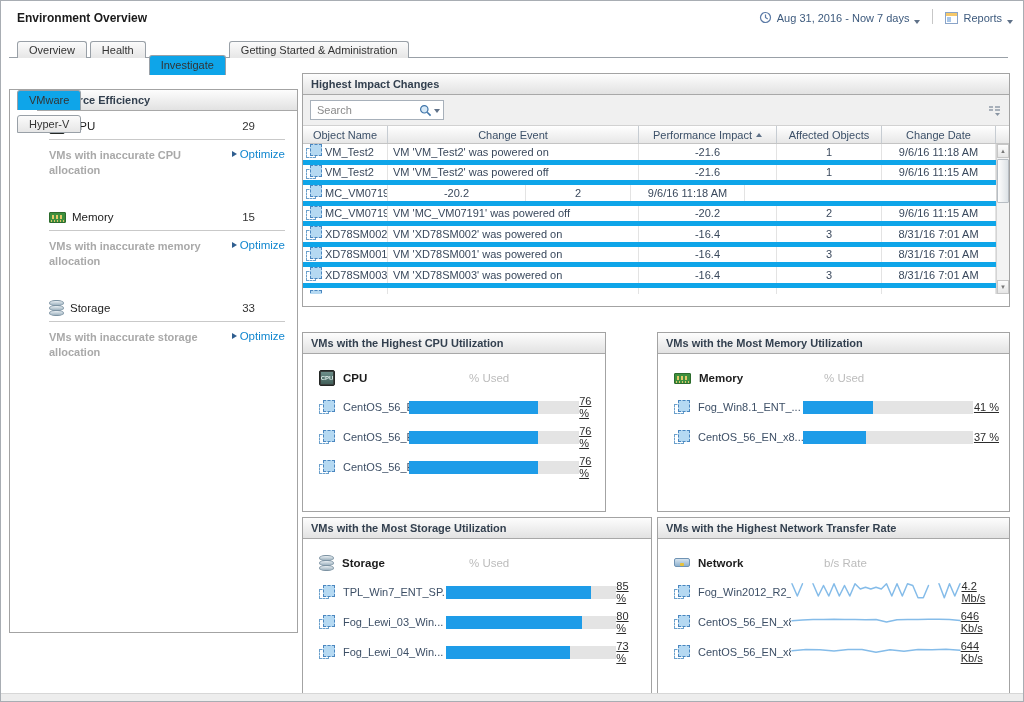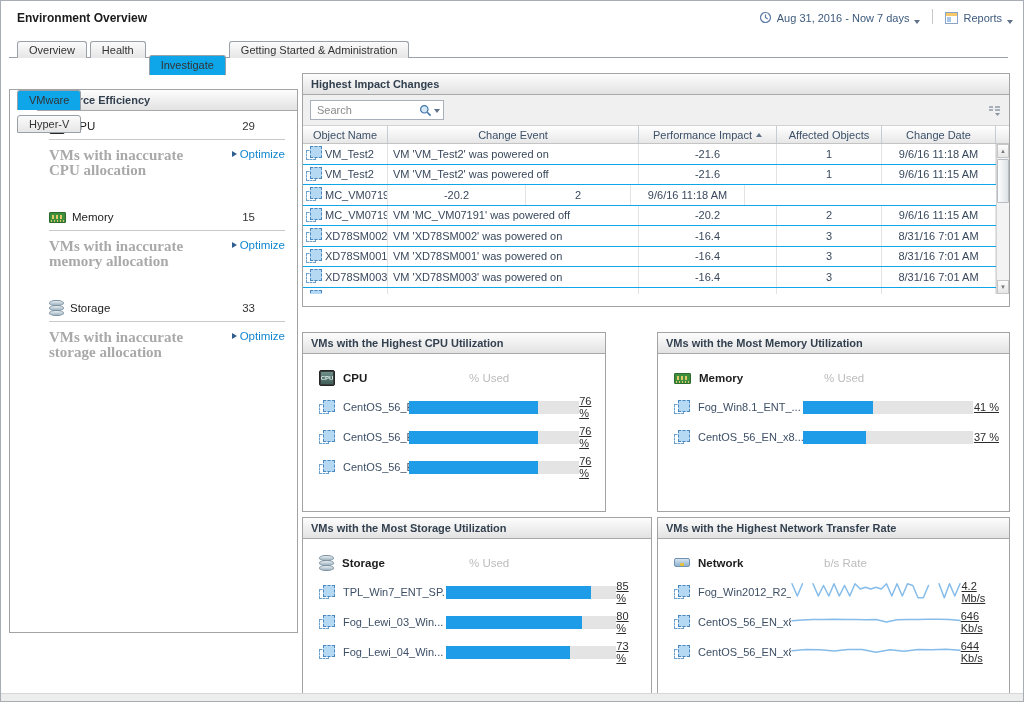--- a/index.html
+++ b/index.html
@@ -33,38 +33,38 @@
   .panel-header{height:20px;line-height:20px;padding-left:8px;font-weight:bold;font-size:11px;color:#33404f;
     background:linear-gradient(#fdfdfd,#e2e2e2);border-bottom:1px solid #a8a8a8;}
 
   
   .re-group{padding:0 12px;margin-top:2px;}
   .re-metric-row{display:flex;align-items:center;height:26px;position:relative;}
   .re-metric-label{margin-left:6px;font-size:11.5px;color:#222;}
   .re-metric-value{position:absolute;right:30px;font-size:11.5px;color:#333;}
   .re-divider{border-top:1px solid #c9c9c9;margin:0 12px;}
   .re-note-row{display:flex;align-items:flex-start;padding:8px 12px 0 12px;margin-bottom:26px;}
-  .re-note{width:168px;color:#a9a9a9;font-weight:bold;font-size:15px;line-height:15px;font-family:Liberation Serif, serif;}
+  .re-note{width:168px;color:#a9a9a9;font-weight:bold;font-size:11px;line-height:15px;}
   .re-action{margin-left:auto;display:flex;align-items:center;gap:3px;color:#1287cf;font-size:11.5px;cursor:pointer;}
   .tri-right{width:0;height:0;border-top:3.5px solid transparent;border-bottom:3.5px solid transparent;border-left:5px solid #2f5e8f;}
 
   
   .toolbar{height:30px;background:#f0f0f0;display:flex;align-items:center;padding:0 7px;border-bottom:1px solid #d2d2d2;}
   .search-box{width:134px;height:20px;background:#fff;border:1px solid #a7b0ba;display:flex;align-items:center;padding:0 3px 0 4px;box-sizing:border-box;}
   .search-box input{flex:1;min-width:0;border:none;outline:none;font-family:inherit;font-size:11px;color:#444;background:transparent;}
   .search-box input::placeholder{color:#8a8a8a;}
   .grid-header{display:flex;height:17px;background:linear-gradient(#ffffff,#e7e7e7);border-bottom:1px solid #c4c4c4;
     color:#3c5068;align-items:center;}
   .grid-header .cell{display:flex;align-items:center;justify-content:center;gap:4px;height:100%;
     border-right:1px solid #c6ccd2;box-sizing:border-box;overflow:hidden;white-space:nowrap;}
   .grid-header .stub{width:13px;border-right:none;}
   .sort-asc{width:0;height:0;border-left:3.5px solid transparent;border-right:3.5px solid transparent;border-bottom:4px solid #5f7188;}
   .c0{width:85px;} .c1{width:251px;} .c2{width:138px;} .c3{width:105px;} .c4{width:114px;}
   .rows-viewport{height:150px;overflow:hidden;margin-right:13px;position:relative;}
-  .grid-row{display:flex;height:20.5px;align-items:center;border-bottom:1px solid #0ea5e9;color:#39485c;box-sizing:border-box;}
+  .grid-row{display:flex;height:20.5px;align-items:center;border-bottom:5px solid #0ea5e9;color:#39485c;box-sizing:border-box;}
   .grid-row .cell{height:100%;display:flex;align-items:center;border-right:1px solid #e3e3e3;box-sizing:border-box;overflow:hidden;white-space:nowrap;}
   .grid-row .cell.center{justify-content:center;}
   .grid-row .cell.c0{padding-left:3px;gap:3px;}
   .grid-row .cell.c1{padding-left:5px;}
   .grid-row.partial{border-bottom:none;}
   .vscroll{position:absolute;top:18px;right:0;width:13px;height:150px;background:#f3f3f3;border-left:1px solid #d4d4d4;box-sizing:border-box;}
   .vs-btn{height:14px;background:linear-gradient(#fdfdfd,#e6e6e6);border:1px solid #c6c6c6;box-sizing:border-box;
     font-size:6px;color:#777;display:flex;align-items:center;justify-content:center;}
   .vs-btn.down{position:absolute;bottom:0;left:0;right:0;}
   .vs-thumb{position:absolute;top:15px;left:0;right:0;height:44px;background:linear-gradient(90deg,#fdfdfd,#dde2e6);

